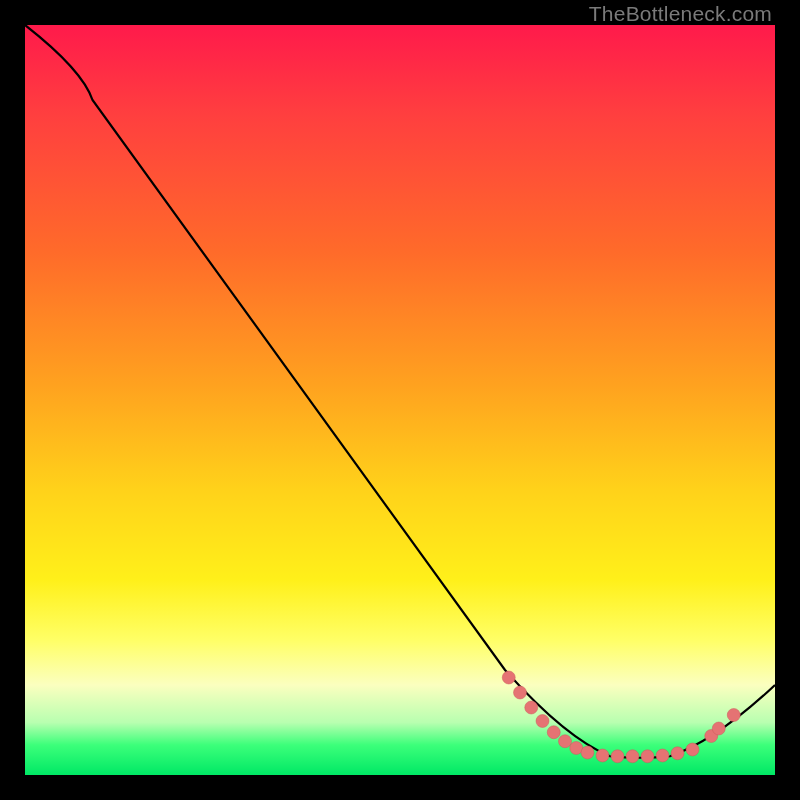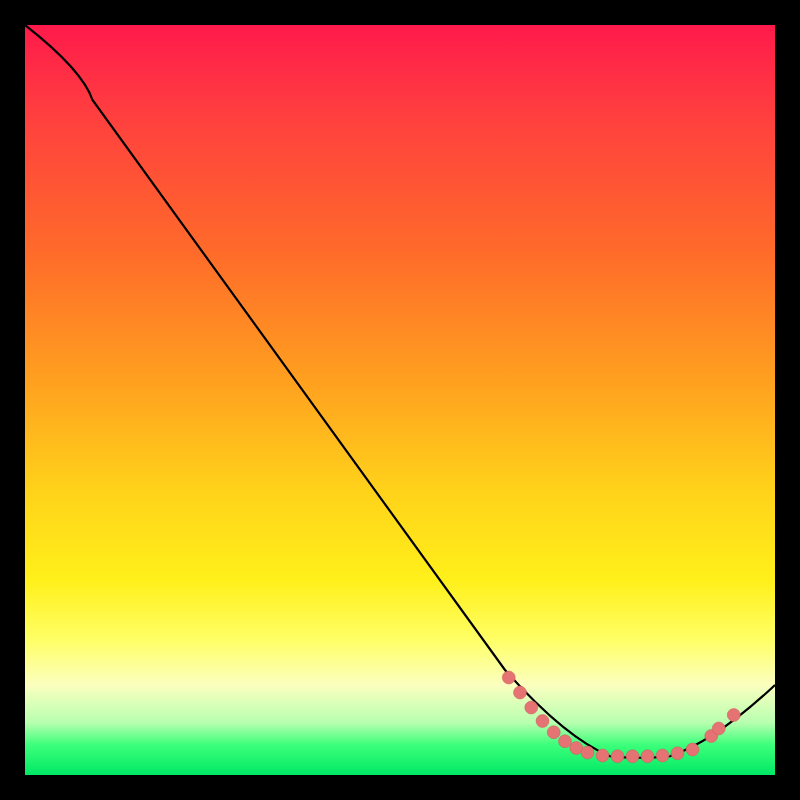--- a/index.html
+++ b/index.html
@@ -53,20 +53,21 @@
     left: 0;
     top: 0;
     width: 750px;
     height: 750px;
   }
 </style>
 </head>
 <body>
 
 <div class="frame">
+  <div class="attribution">TheBottleneck.com</div>
 
   <div class="plot-area">
     <svg class="curve" viewBox="0 0 750 750" preserveAspectRatio="none">
       <path id="curve-path" fill="none" stroke-width="2.2" stroke="#000000" d="M 0 0 Q 57.5 45 67.5 75 L 480 645 Q 540 712.5 585 731.25 Q 615 734.25 645 731.25 Q 690 716.25 750 660"></path>
       <g id="markers-group">
           <circle cx="483.75" cy="652.5" r="6.5" fill="#e57373" stroke="#cc5a5a" stroke-width="0.5"></circle>
           <circle cx="495" cy="667.5" r="6.5" fill="#e57373" stroke="#cc5a5a" stroke-width="0.5"></circle>
           <circle cx="506.25000000000006" cy="682.5" r="6.5" fill="#e57373" stroke="#cc5a5a" stroke-width="0.5"></circle>
           <circle cx="517.5" cy="696" r="6.5" fill="#e57373" stroke="#cc5a5a" stroke-width="0.5"></circle>
           <circle cx="528.75" cy="707.25" r="6.5" fill="#e57373" stroke="#cc5a5a" stroke-width="0.5"></circle>

